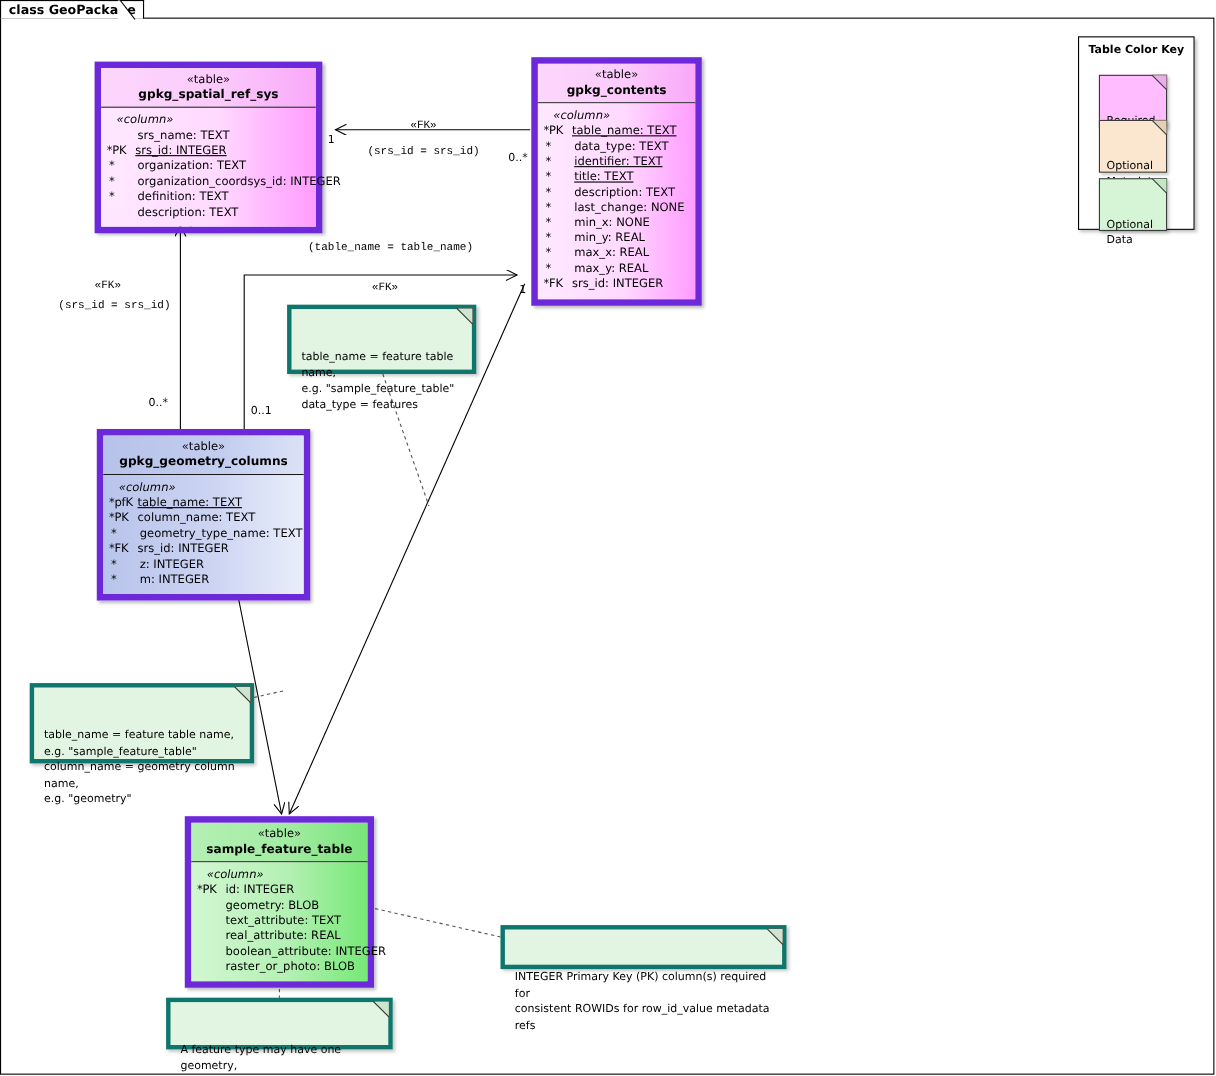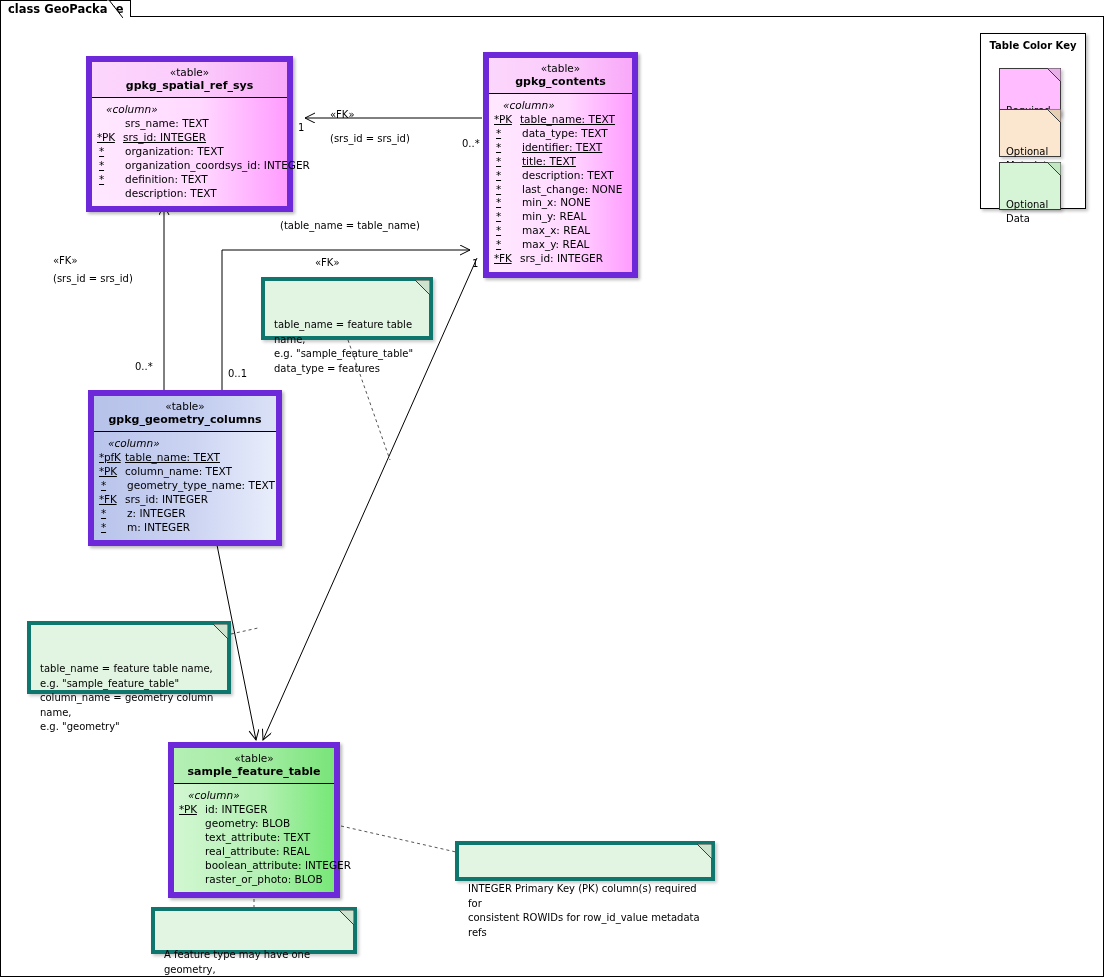--- a/index.html
+++ b/index.html
@@ -87,21 +87,20 @@
     line-height:1.32;
     color:#000;
     padding-left:5px;
     white-space:nowrap;
   }
   .attr .mk{
     width:26px;
     flex:0 0 26px;
     text-align:left;
     letter-spacing:-0.2px;
-    text-decoration:underline;
   }
   .attr .mk.star{ padding-left:2px; }
   .attr .nm{ flex:1 1 auto; }
   .attr .nm.u{ text-decoration:underline; }
 
   
   .uml.pink .hdr{background:linear-gradient(to right,#fcd6fc 0%,#fbcbfb 55%,#f9a8f9 100%);}
   .uml.pink .body{background:linear-gradient(to right,#ffe9ff 0%,#ffd9ff 55%,#ff9cff 100%);}
   
   .uml.blue .hdr{background:linear-gradient(to right,#b7c2ea 0%,#c3cdef 60%,#dbe2f7 100%);}
@@ -167,21 +166,21 @@
 
   
   #wires{position:absolute;left:0;top:0;width:1105px;height:978px;z-index:2;}
   .mult, .edgelbl{
     position:absolute;
     font-size:10px;
     color:#000;
     white-space:nowrap;
     z-index:3;
   }
-  .edgelbl.c{ text-align:left; }
+  .edgelbl.c{ text-align:center;font-family:Liberation Mono, monospace; }
 </style>
 </head>
 <body>
 
 <div id="canvas">
 
   <div id="frame"></div>
   <div id="title-tab">
     <span>class GeoPackage</span>
   </div>

